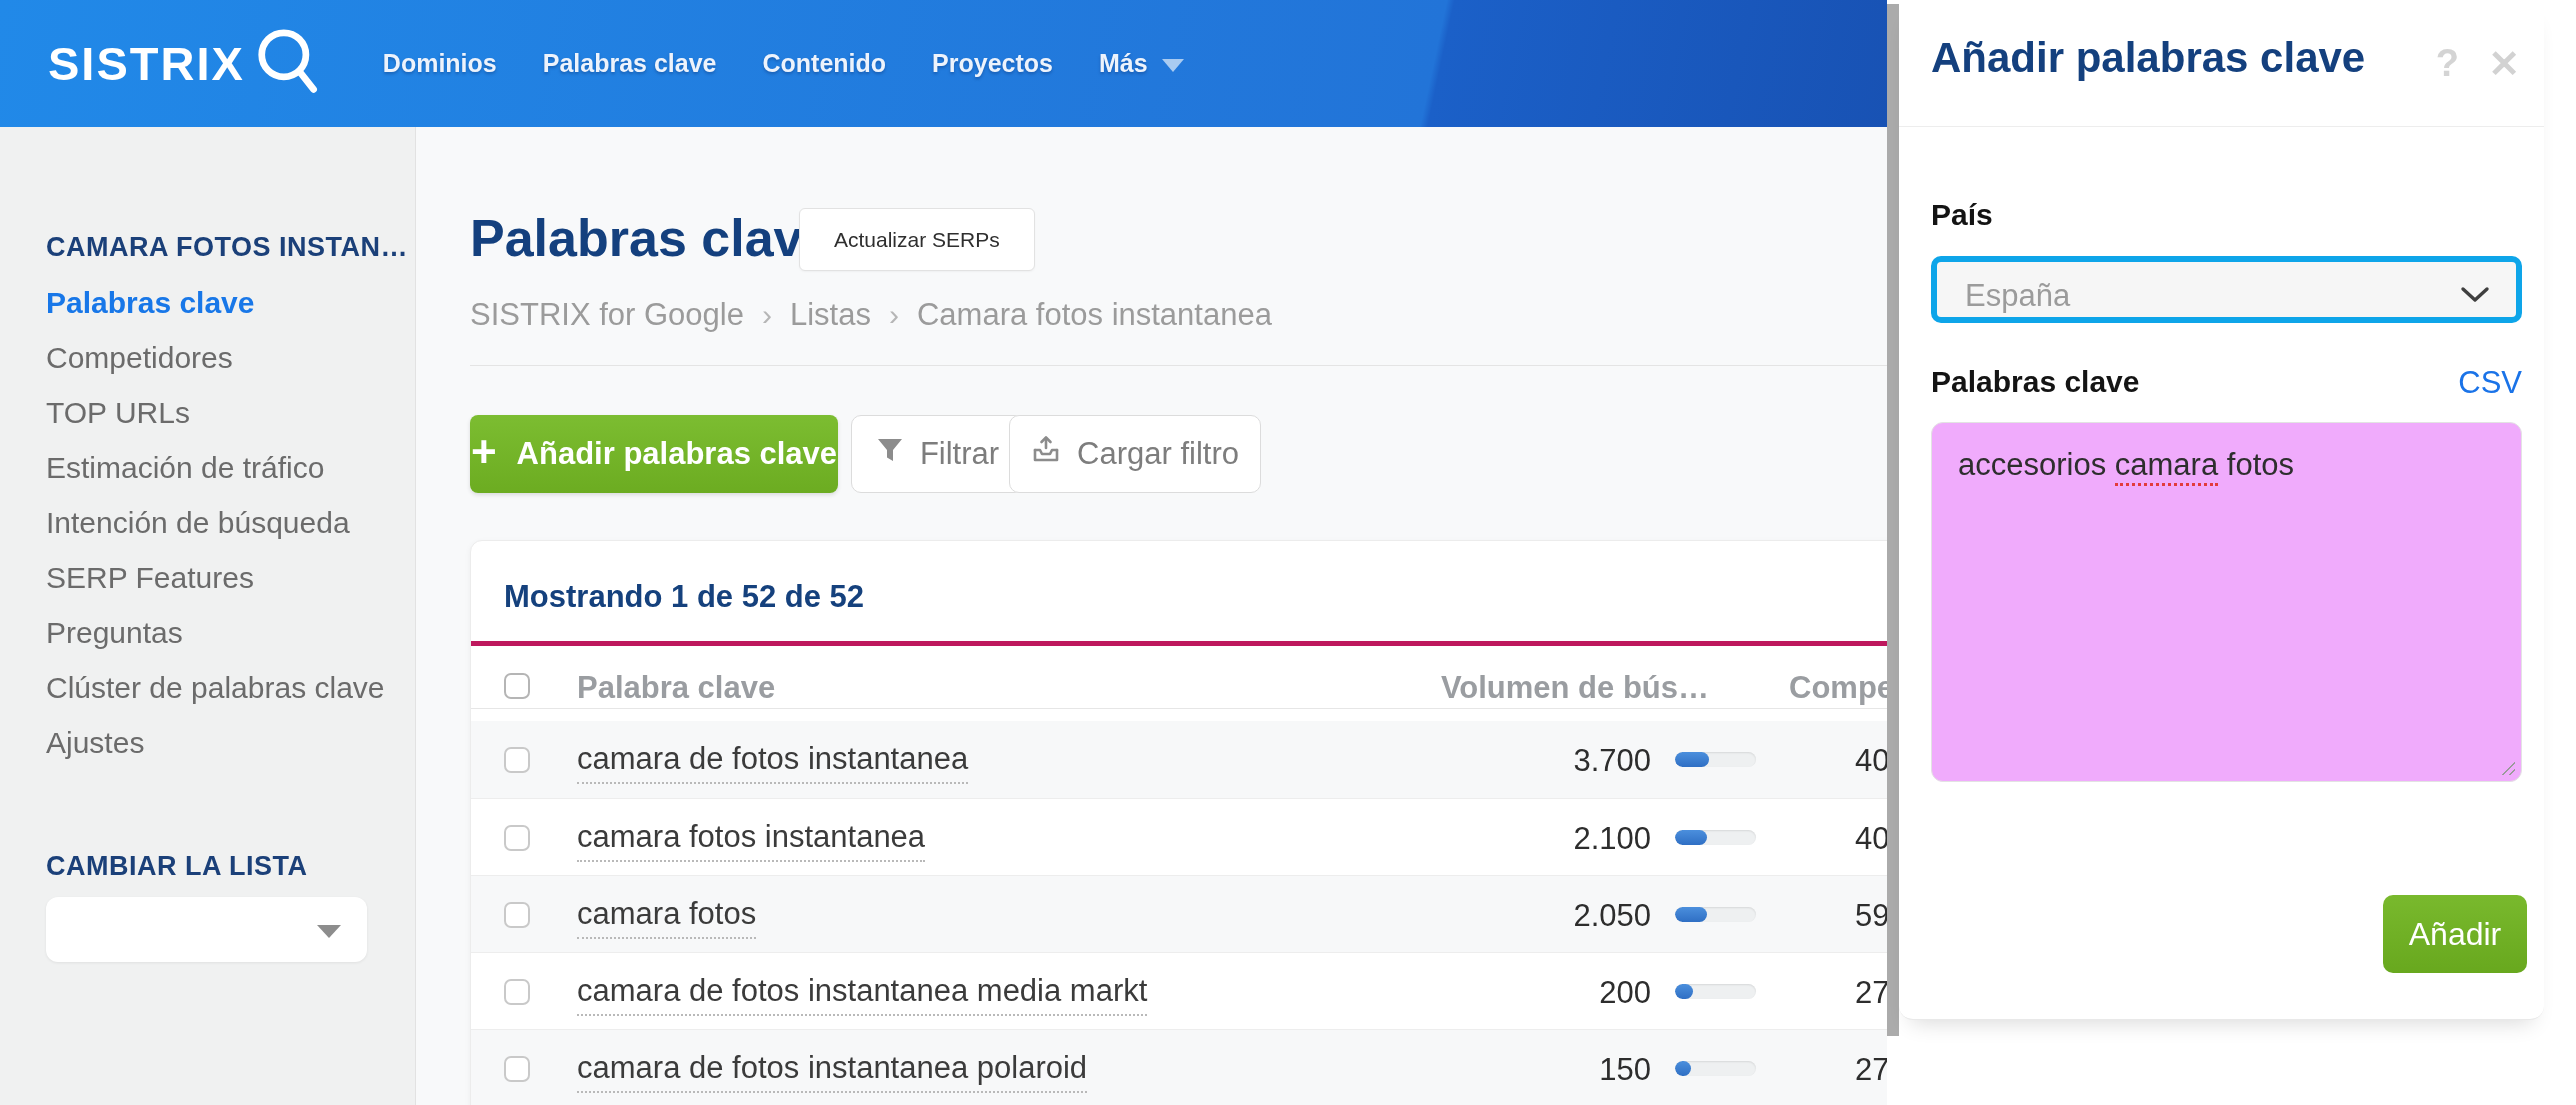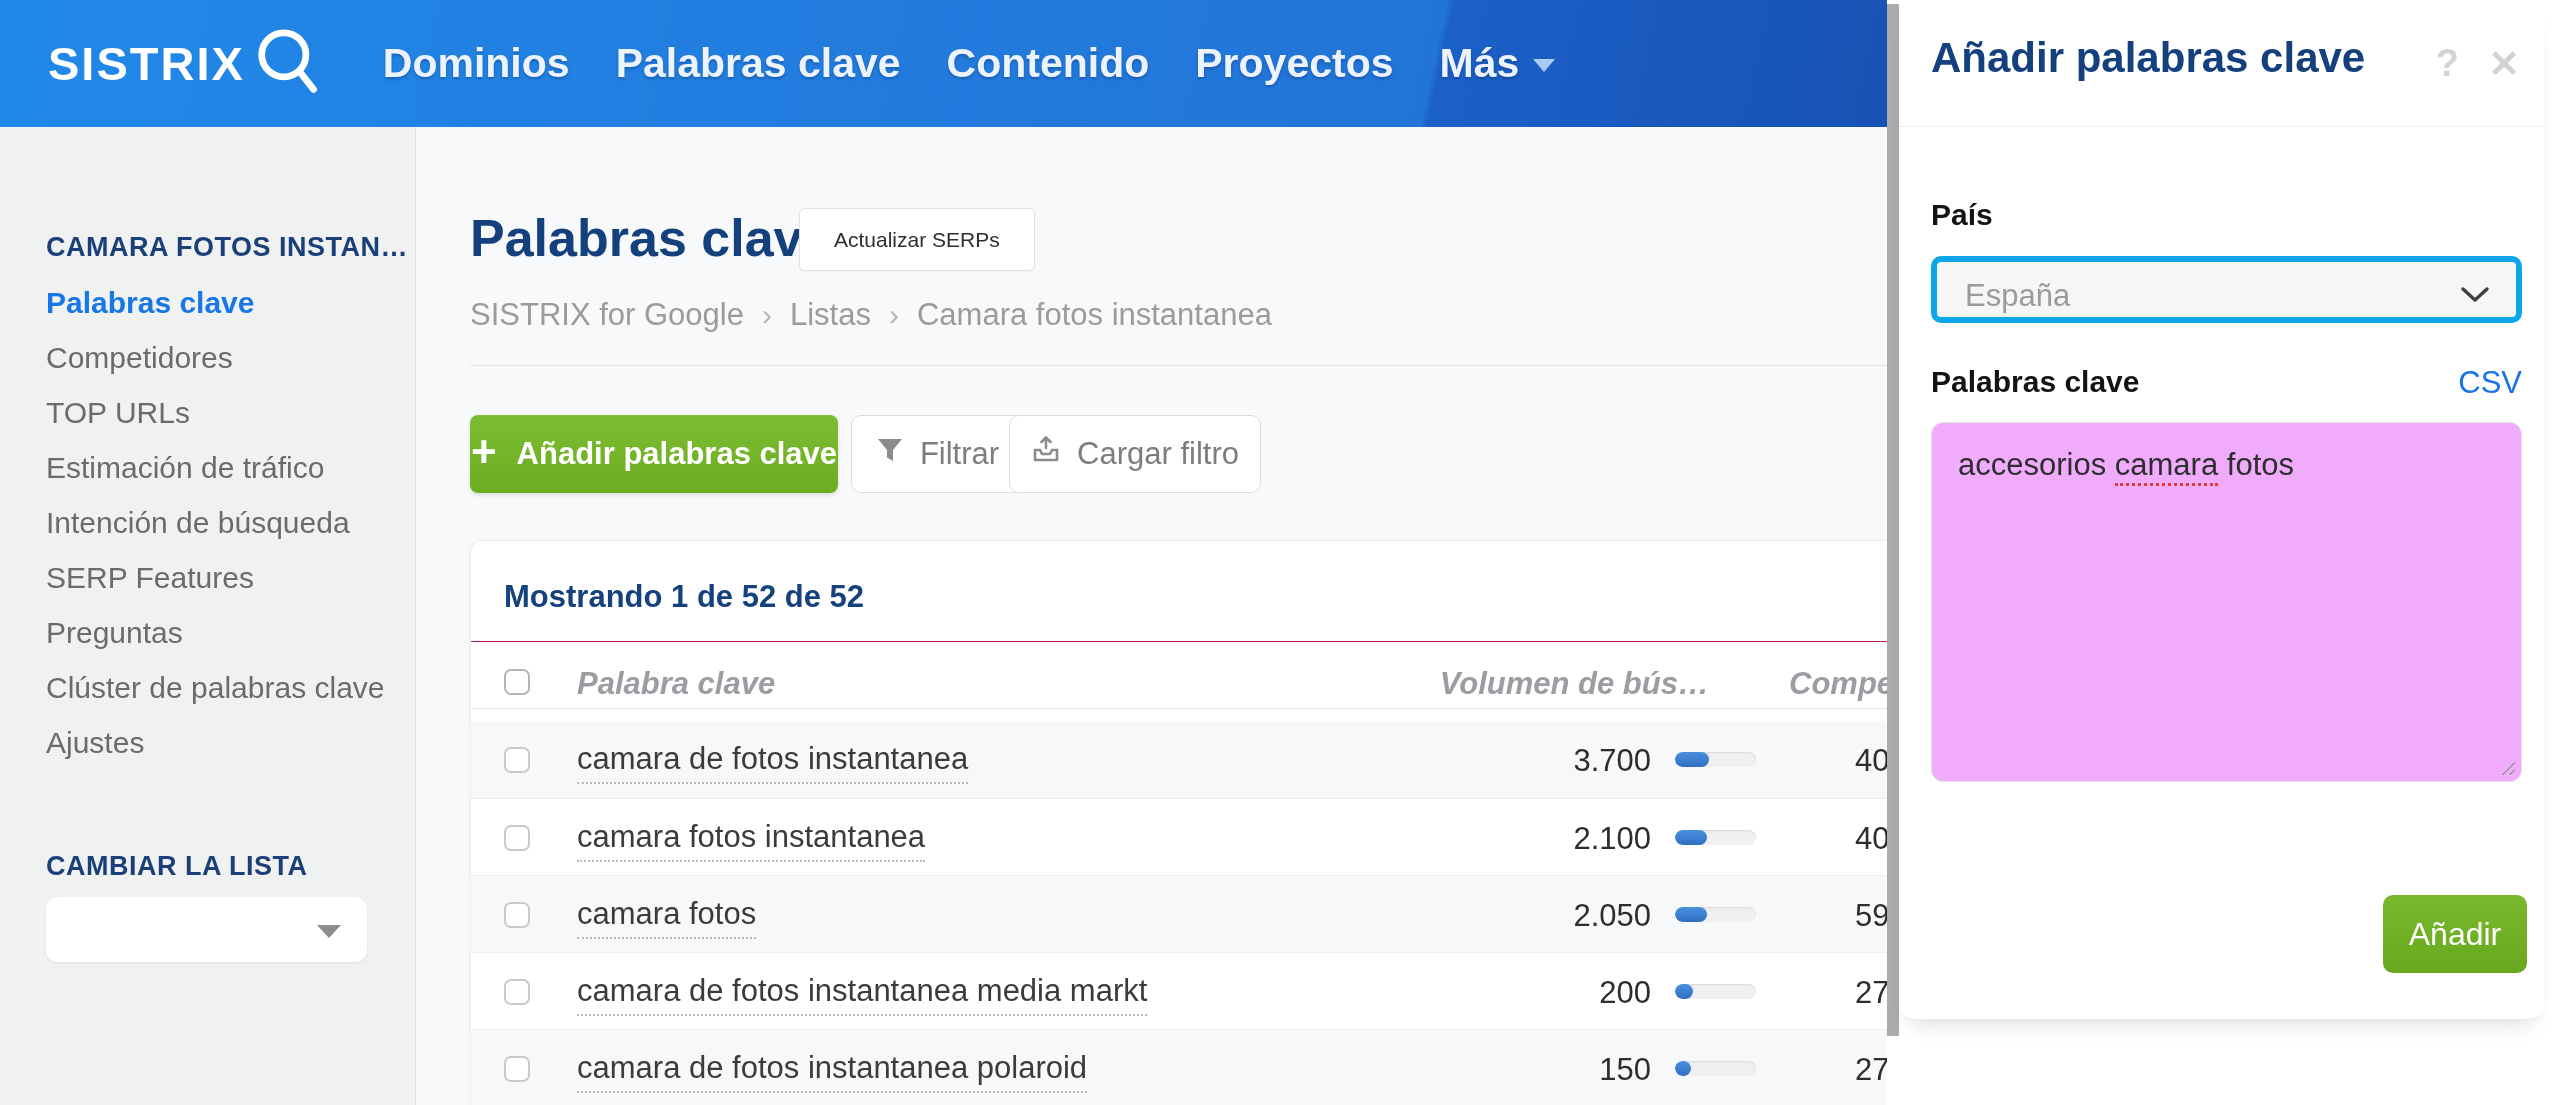--- a/index.html
+++ b/index.html
@@ -11,21 +11,21 @@
   .topnav {
     position:absolute; left:0; top:0; width:1887px; height:127px;
     background:linear-gradient(102deg, #2189e8 0%, #2274d8 75.6%, #1b60c8 76%, #1852b4 100%);
     display:flex; align-items:center;
   }
   .logo { display:flex; align-items:center; margin-left:48px; cursor:pointer; }
   .logo-text { color:#fff; font-size:47px; font-weight:700; letter-spacing:2px; }
   .logo-glass { margin-left:10px; margin-top:4px; }
   .nav-items { display:flex; align-items:center; gap:46px; margin-left:55px; }
   .nav-item {
-    color:#edf3fc; font-size:41px; font-weight:700; cursor:pointer;
+    color:#edf3fc; font-size:25px; font-weight:700; cursor:pointer;
     text-shadow:0 2px 3px rgba(10,40,100,.35); display:flex; align-items:center;justify-content:flex-end;
   }
   .nav-caret {
     width:0; height:0; margin-left:14px; margin-top:4px;
     border-left:11px solid transparent; border-right:11px solid transparent;
     border-top:13px solid #a9cbf1;
   }
 
   
   .sidebar {
@@ -82,21 +82,21 @@
   .btn-filter { left:435px; width:173px; }
   .btn-loadfilter { left:593px; width:252px; }
 
   
   .card {
     position:absolute; left:54px; top:413px; width:1461px; height:694px;
     background:#fff; border-radius:12px; border:1px solid #ececec;
     box-shadow:0 2px 6px rgba(0,0,0,.05);
   }
   .card-summary { position:absolute; left:33px; top:38px; font-size:31px; font-weight:700; color:#15417d; }
-  .thead { position:absolute; left:0; top:100px; width:100%; height:68px; border-top:1px solid #be185d; border-bottom:1px solid #e6e6e6;font-style:italic; }
+  .thead { position:absolute; left:0; top:100px; width:100%; height:68px; border-top:5px solid #be185d; border-bottom:1px solid #e6e6e6; }
   .th-label { position:absolute; top:24px; font-size:31px; font-weight:700; color:#9a9da1; white-space:nowrap; cursor:pointer; }
   .th-keyword { left:106px; }
   .th-volume { right:221px; text-align:right; }
   .th-comp { left:1318px; }
   .checkbox {
     position:absolute; left:33px; width:26px; height:26px;
     border:2px solid #c9c9c9; border-radius:7px; background:#fff; cursor:pointer;
   }
   .thead .checkbox { top:27px; border-color:#b5b5b5; }
   .trows { position:absolute; left:0; top:180px; width:100%; }

